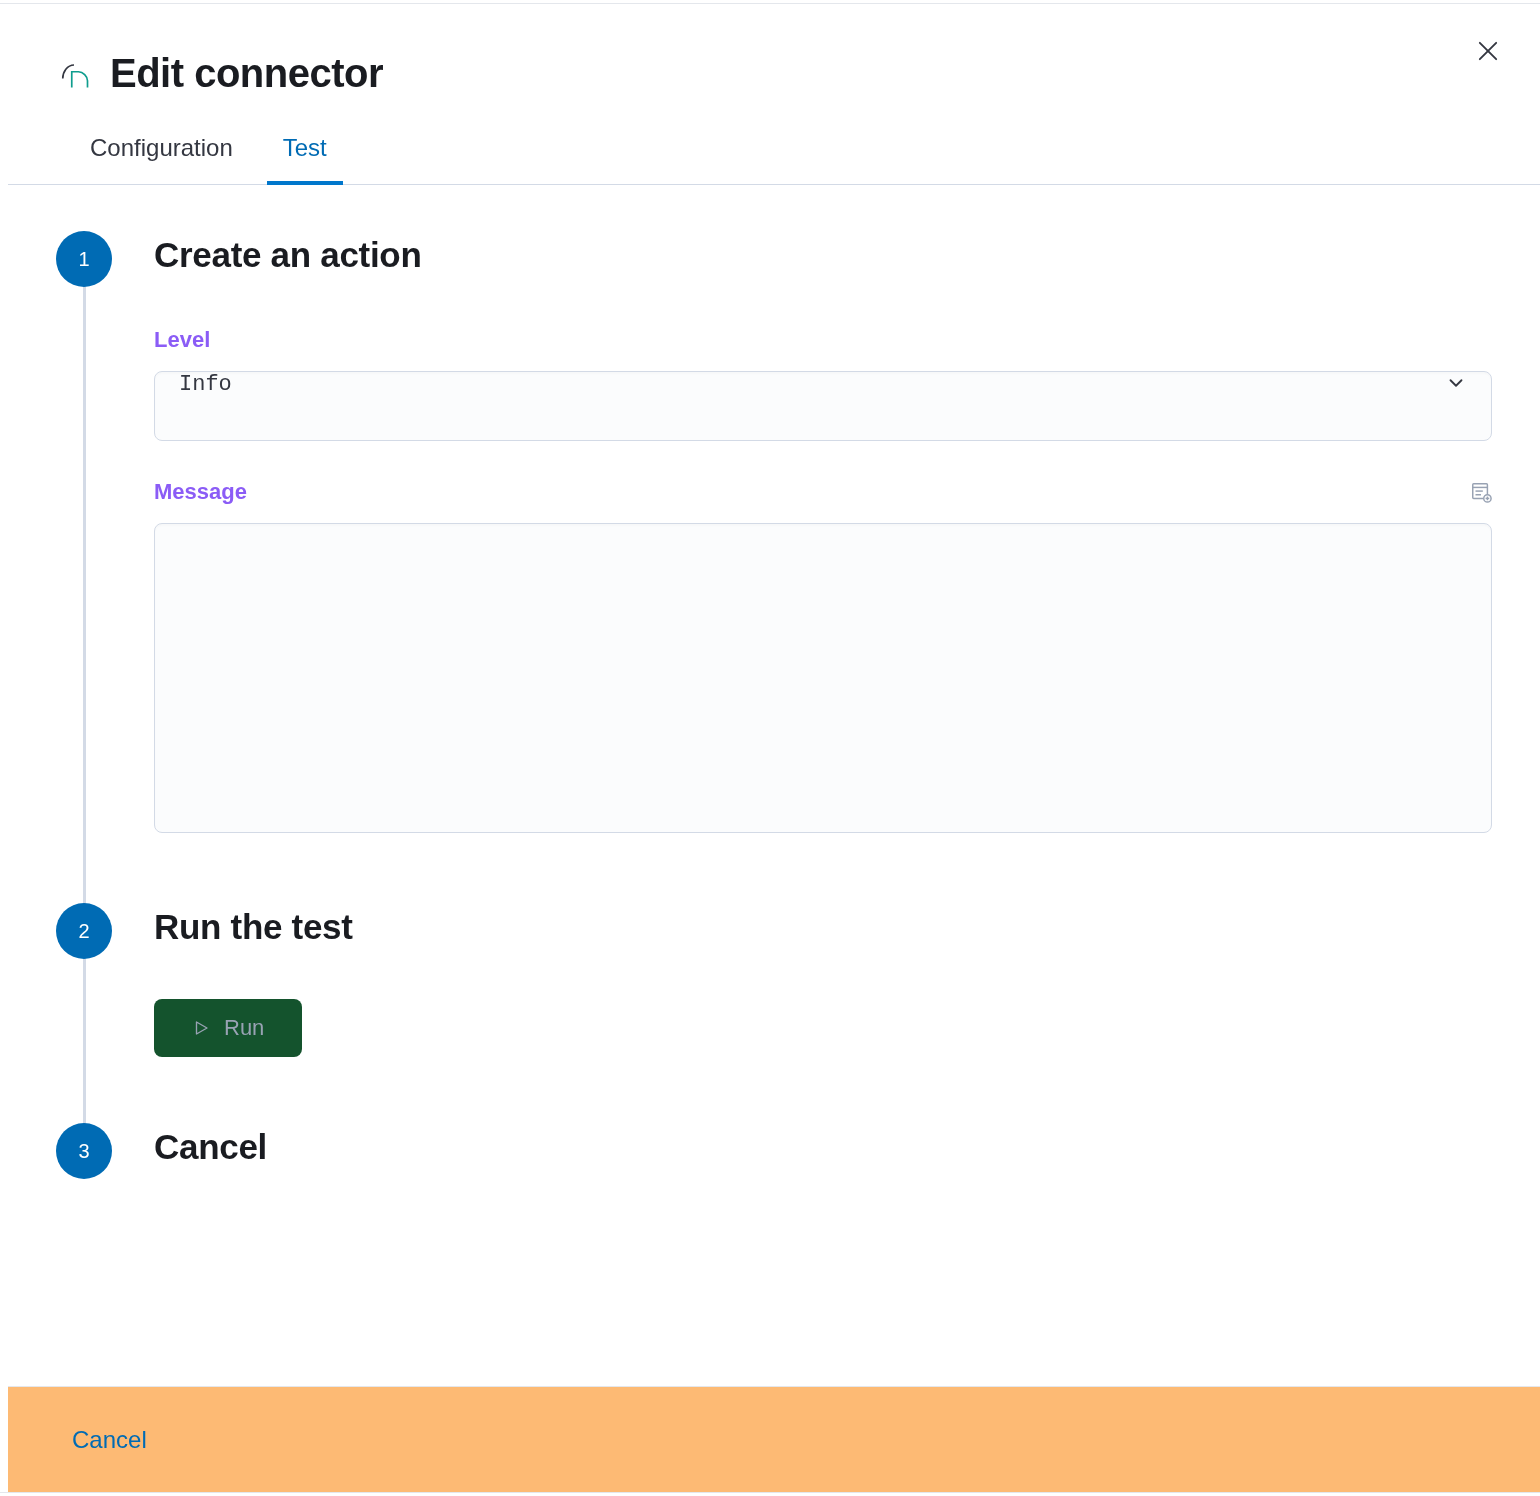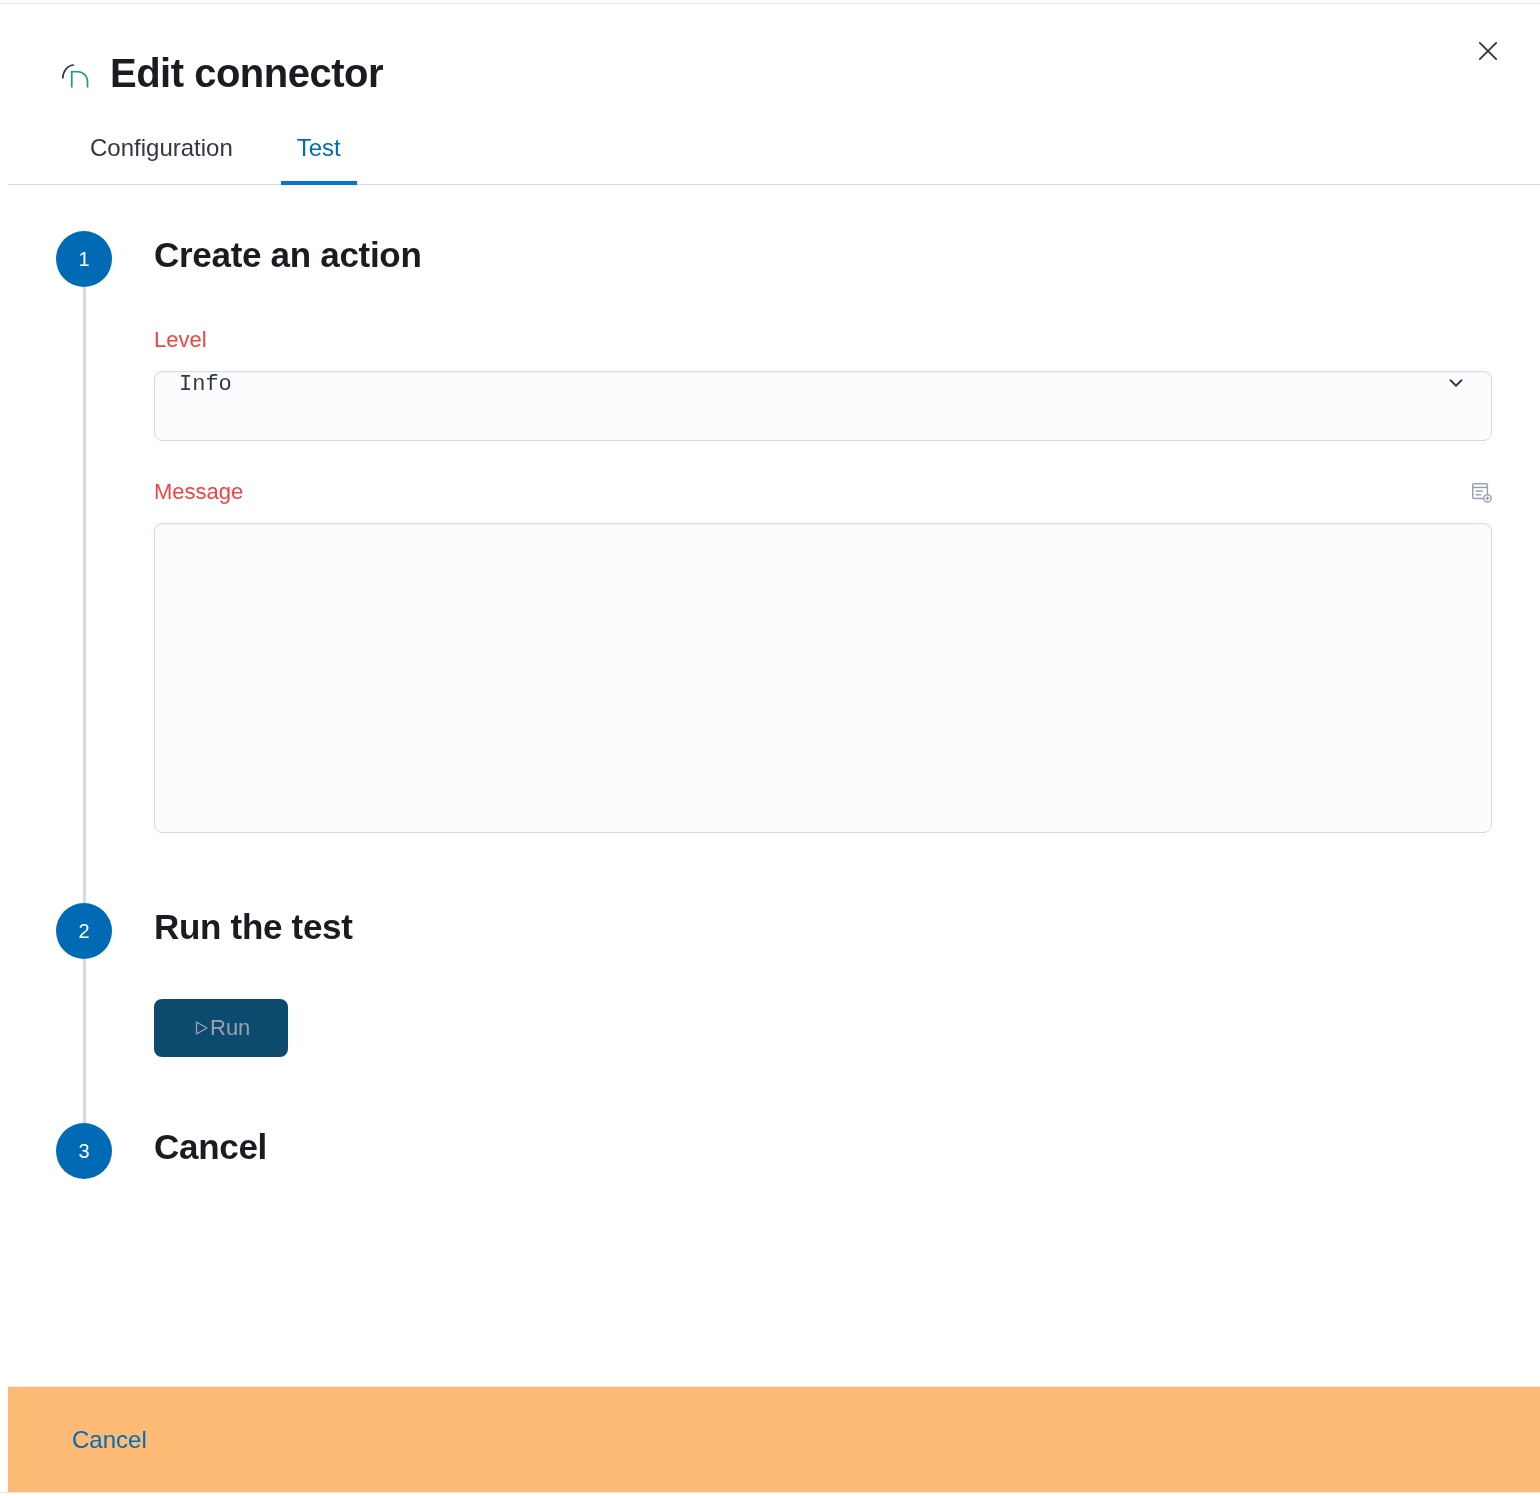--- a/index.html
+++ b/index.html
@@ -53,21 +53,21 @@
       justify-content: center;
     }
     .header-title {
       font-size: 40px;
       font-weight: 700;
       letter-spacing: -0.5px;
       color: #1a1c21;
     }
     .tabs {
       display: flex;
-      gap: 64px;
+      gap: 50px;
       border-bottom: 1px solid #d3dae6;
       padding: 0 48px;
       margin-top: 38px;
       padding-top: 0;
       padding-left: 82px;
     }
     .tab {
       padding: 0 0 22px 0;
       font-size: 24px;
       font-weight: 450;
@@ -139,22 +139,22 @@
       margin-bottom: 38px;
     }
     .form-label-row {
       display: flex;
       justify-content: space-between;
       align-items: center;
       margin-bottom: 18px;
     }
     .form-label {
       font-size: 22px;
-      font-weight: 400;
-      color: #ef4444;
+      font-weight: 700;
+      color: #8b5cf6;
     }
     .insert-icon {
       width: 22px;
       height: 22px;
       color: #98a2b3;
       cursor: pointer;
     }
     .select {
       width: 100%;
       height: 70px;
@@ -187,24 +187,25 @@
       outline: none;
       padding: 18px 20px;
       font-size: 20px;
       font-family: inherit;
       color: #343741;
       box-shadow: inset 0 2px 2px rgba(0,0,0,0.02);
     }
     .run-btn {
       display: inline-flex;
       align-items: center;
+      gap: 14px;
       padding: 0 38px;
       height: 58px;
       border-radius: 8px;
-      background: #0c4a6e;
+      background: #14532d;
       color: #98a2b3;
       font-size: 22px;
       font-weight: 500;
       cursor: not-allowed;
     }
     .play-icon {
       width: 18px;
       height: 18px;
     }
     .footer {

